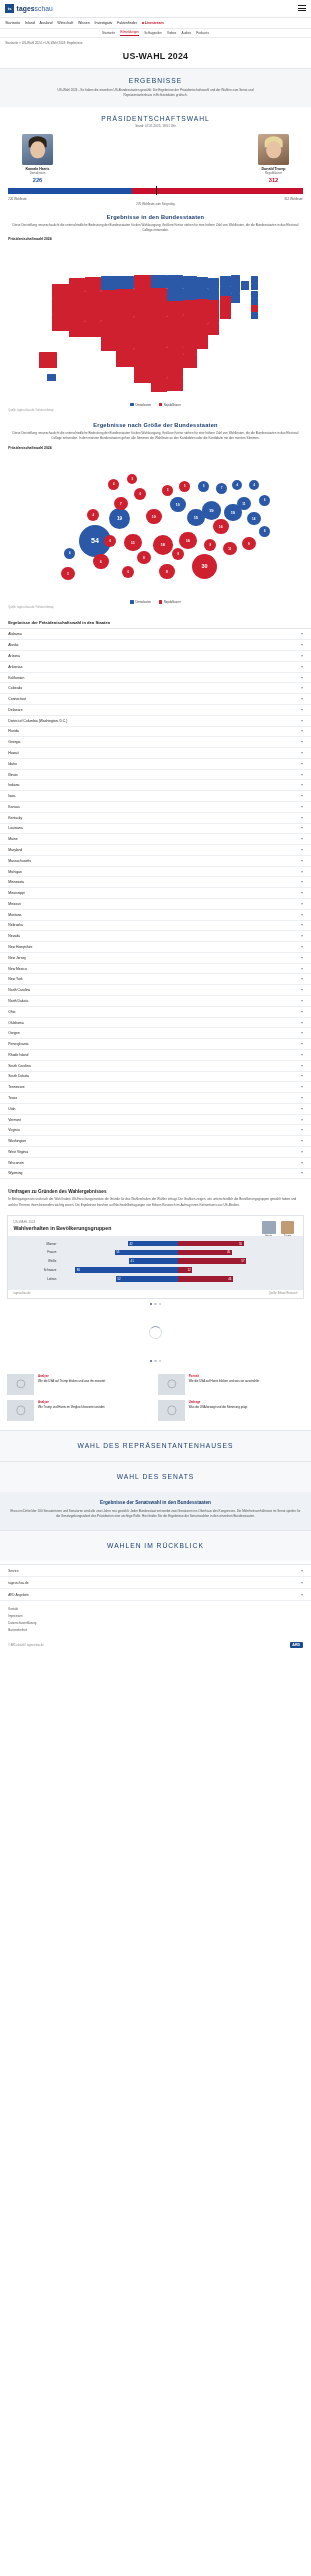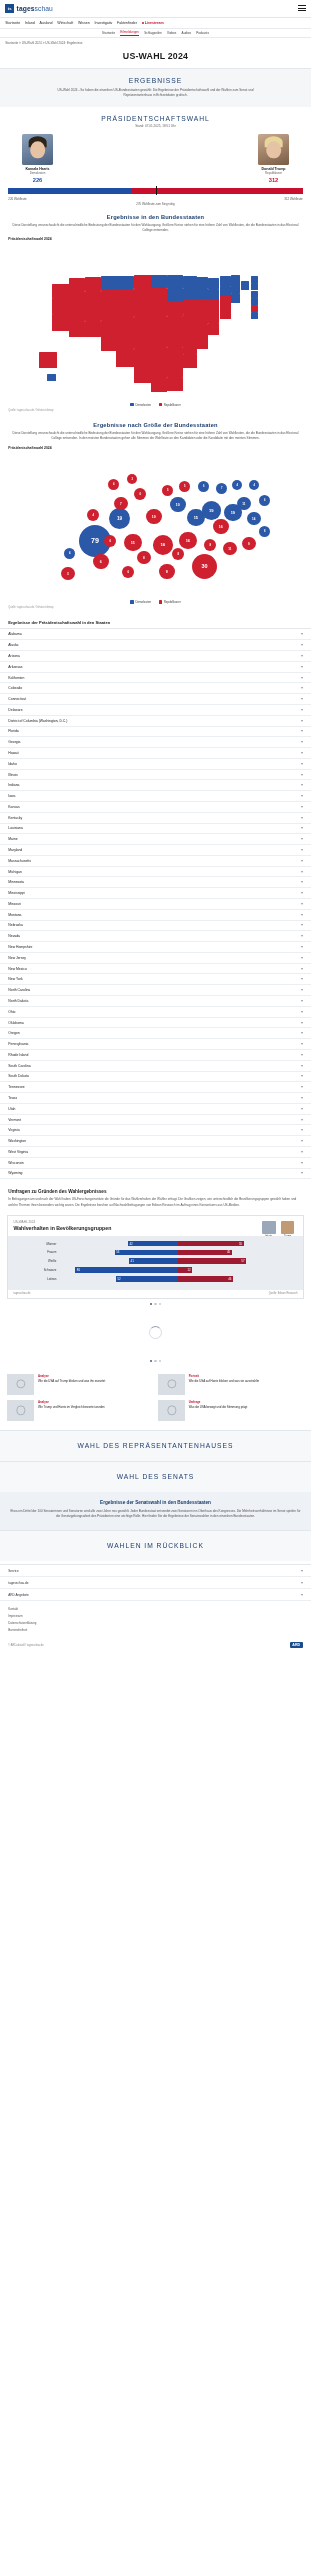--- a/index.html
+++ b/index.html
@@ -403,21 +403,21 @@
     <div class="src">Quelle: tagesschau.de / Infratest dimap</div>
   </div>
 
   <div class="map-section">
     <div class="map-head">
       <h3>Ergebnisse nach Größe der Bundesstaaten</h3>
       <p>Diese Darstellung veranschaulicht die unterschiedliche Bedeutung der Bundesstaaten für den Wahlausgang. Größere Kreise stehen für eine höhere Zahl von Wahlleuten, die die Bundesstaaten in das Electoral College entsenden. In den meisten Bundesstaaten gehen alle Stimmen der Wahlleute an den Kandidaten oder die Kandidatin mit den meisten Stimmen.</p>
     </div>
     <div class="map-label">Präsidentschaftswahl 2024</div>
     <div class="map-canvas small" id="map2">
-        <div class="bubble b-dem" style="width: 32px; height: 32px; left: 79px; top: 73px; font-size: 7.1px;">79</div>
+        <div class="bubble b-dem" style="width: 32px; height: 32px; left: 79px; top: 73px; font-size: 7.1px;">54</div>
         <div class="bubble b-dem" style="width: 21px; height: 21px; left: 109px; top: 56px; font-size: 4.6px;">19</div>
         <div class="bubble b-rep" style="width: 17.6px; height: 17.6px; left: 124px; top: 82px; font-size: 3.9px;">11</div>
         <div class="bubble b-rep" style="width: 15.6px; height: 15.6px; left: 93px; top: 102px; font-size: 3.5px;">6</div>
         <div class="bubble b-rep" style="width: 15.6px; height: 15.6px; left: 146px; top: 57px; font-size: 3.5px;">10</div>
         <div class="bubble b-rep" style="width: 19.7px; height: 19.7px; left: 153px; top: 83px; font-size: 4.4px;">16</div>
         <div class="bubble b-dem" style="width: 15.6px; height: 15.6px; left: 170px; top: 45px; font-size: 3.5px;">10</div>
         <div class="bubble b-dem" style="width: 17.6px; height: 17.6px; left: 187px; top: 57px; font-size: 3.9px;">15</div>
         <div class="bubble b-rep" style="width: 17.6px; height: 17.6px; left: 179px; top: 80px; font-size: 3.9px;">16</div>
         <div class="bubble b-dem" style="width: 18.7px; height: 18.7px; left: 202px; top: 49px; font-size: 4.1px;">19</div>
         <div class="bubble b-rep" style="width: 15.6px; height: 15.6px; left: 213px; top: 67px; font-size: 3.5px;">16</div>

